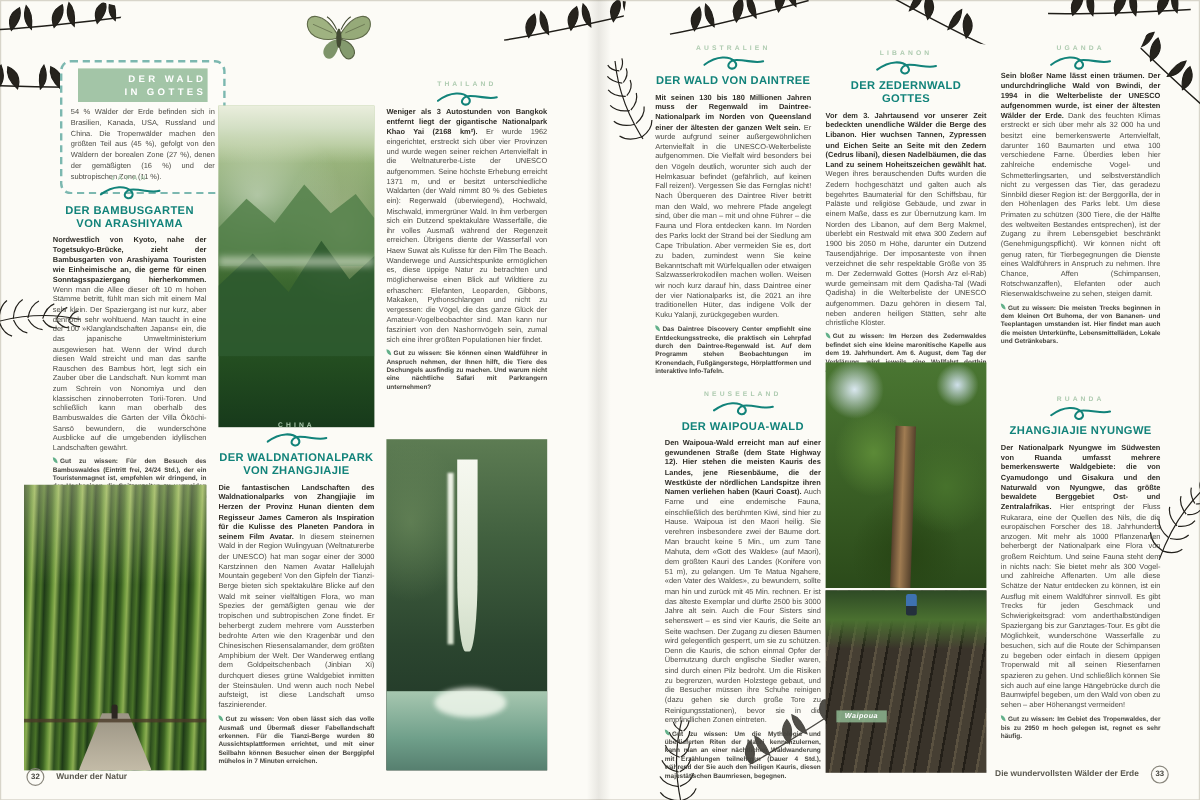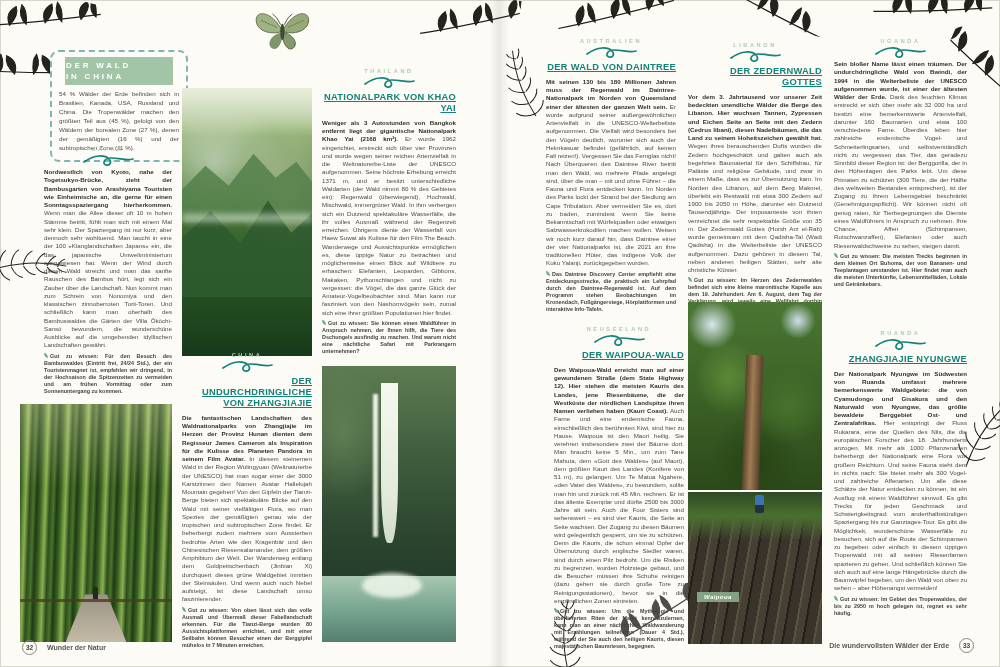--- a/index.html
+++ b/index.html
@@ -6,32 +6,32 @@
   #page{position:relative;width:1000px;height:667px;margin:0 auto;background:#fcfbf6;
         font-family:"Liberation Sans",sans-serif;overflow:hidden;
         box-shadow:inset 0 0 0 1px #d8d5ca;}
   .gutter{position:absolute;left:489px;top:0;width:20px;height:667px;
         background:linear-gradient(90deg,rgba(0,0,0,0) 0%,rgba(60,55,45,0.10) 50%,rgba(0,0,0,0) 100%);}
   
   .article{position:absolute;text-align:justify;}
   .country{display:block;text-align:center;font-size:5.6px;letter-spacing:2.6px;
         color:#aecbb0;font-weight:700;margin-bottom:1px;}
   .orn{display:block;margin:1px auto 0;}
-  .article h3{margin:2px 0 5px;text-align:right;font-size:9.3px;line-height:1.18;
-        color:#12837a;letter-spacing:0.3px;font-weight:700;text-decoration:underline;}
+  .article h3{margin:2px 0 5px;text-align:center;font-size:9.3px;line-height:1.18;
+        color:#12837a;letter-spacing:0.3px;font-weight:700;}
   .body{font-size:6.2px;line-height:1.33;color:#4c4b45;margin:0 0 3px;
         -webkit-hyphens:auto;hyphens:auto;}
   .body strong{color:#312f29;}
   .tip{font-size:5.4px;line-height:1.3;font-weight:700;color:#45443e;margin:0;}
   .leaf-marker{display:inline-block;width:4px;height:5px;background:#63b08a;
         border-radius:0 100% 0 100%;margin-right:2px;}
   
   .statsbox{position:absolute;left:50px;top:50px;width:120px;border:2px dashed #7cb8b0;
         border-radius:9px;padding:5px 7px 7px;background:#fdfcf8;}
-  .statsbox .plate{background:#a3c5a7;color:#fff;text-align:left;font-size:8px;
+  .statsbox .plate{background:#a3c5a7;color:#fff;text-align:right;font-size:8px;
         letter-spacing:2.8px;line-height:1.4;padding:3px 1px;margin:0 6px 5px;font-weight:700;}
   .statsbox .plate span{display:block;}
   .statsbox .txt{font-size:6.2px;line-height:1.45;color:#4c4b45;text-align:justify;}
   
   .photo{position:absolute;overflow:hidden;}
   .ph-bamboo{background:
      linear-gradient(180deg,rgba(255,246,205,0.30),rgba(255,246,205,0) 35%),
      repeating-linear-gradient(92deg,#1e3a17 0px,#3c6323 4px,#6b963c 7px,#8cae52 9px,#2c4d1e 13px,#4a7329 17px,#1e3a17 20px);}
   .ph-bamboo .walk{position:absolute;left:30%;bottom:0;width:40%;height:20%;
      background:linear-gradient(180deg,#9a9383,#c3bba7);clip-path:polygon(32% 0,68% 0,100% 100%,0 100%);}
@@ -159,30 +159,31 @@
   <svg class="deco" style="left:532px;top:598px;width:58px;height:74px;transform:rotate(-10deg)">
       <use href="#sym-fern"></use>
     </svg>
   <svg class="deco" style="left:598px;top:592px;width:96px;height:40px;transform:rotate(-12deg);opacity:.8">
       <use href="#sym-branch"></use>
     </svg>
 
   <div class="statsbox">
     <div class="plate">
       <span>DER WALD</span>
-      <span>IN CHINA</span>
+      <span>IN GOTTES</span>
     </div>
     <div class="txt">54 % Wälder der Erde befinden sich in Brasilien, Kanada, USA, Russland und China. Die Tropenwälder machen den größten Teil aus (45 %), gefolgt von den Wäldern der borealen Zone (27 %), denen der gemäßigten (16 %) und der subtropischen Zone (11 %).</div>
   </div>
 
   <div class="article" style="left:44px;top:146px;width:128px">
     <span class="country">JAPAN</span>
     <svg class="orn" width="51" height="15">
         <use href="#sym-squiggle"></use>
       </svg>
+    <h3>DER BAMBUSGARTEN VON ARASHIYAMA</h3>
     <p class="body"><strong>Nordwestlich von Kyoto, nahe der Togetsukyo-Brücke, zieht der Bambusgarten von Arashiyama Touristen wie Einheimische an, die gerne für einen Sonntagsspaziergang hierherkommen.</strong> <span>Wenn man die Allee dieser oft 10 m hohen Stämme betritt, fühlt man sich mit einem Mal sehr klein. Der Spaziergang ist nur kurz, aber dennoch sehr wohltuend. Man taucht in eine der 100 »Klanglandschaften Japans« ein, die das japanische Umweltministerium ausgewiesen hat. Wenn der Wind durch diesen Wald streicht und man das sanfte Rauschen des Bambus hört, legt sich ein Zauber über die Landschaft. Nun kommt man zum Schrein von Nonomiya und den klassischen zinnoberroten Torii-Toren. Und schließlich kann man oberhalb des Bambuswaldes die Gärten der Villa Ōkōchi-Sansō bewundern, die wunderschöne Ausblicke auf die umgebenden idyllischen Landschaften gewährt.</span></p>
     <p class="tip"><span class="leaf-marker"></span><span>Gut zu wissen: Für den Besuch des Bambuswaldes (Eintritt frei, 24/24 Std.), der ein Touristenmagnet ist, empfehlen wir dringend, in der Hochsaison die Spitzenzeiten zu vermeiden und am frühen Vormittag oder zum Sonnenuntergang zu kommen.</span></p>
   </div>
 
   <div class="photo ph-bamboo" style="left:20px;top:404px;width:152px;height:238px">
     <div class="walk"></div>
     <div class="fence"></div>
     <div class="person"></div>
   </div>
 
@@ -190,31 +191,30 @@
     <div class="ridge1"></div>
     <div class="ridge2"></div>
     <div class="mist"></div>
   </div>
 
   <div class="article" style="left:182px;top:352px;width:130px">
     <span class="country">CHINA</span>
     <svg class="orn" width="51" height="15">
         <use href="#sym-squiggle"></use>
       </svg>
-    <h3>DER UNDURCHDRINGLICHE VON ZHANGJIAJIE</h3>
+    <h3>DER WALDNATIONALPARK VON ZHANGJIAJIE</h3>
     <p class="body"><strong>Die fantastischen Landschaften des Waldnationalparks von Zhangjiajie im Herzen der Provinz Hunan dienten dem Regisseur James Cameron als Inspiration für die Kulisse des Planeten Pandora in seinem Film Avatar.</strong> <span>In diesem steinernen Wald in der Region Wulingyuan (Weltnaturerbe der UNESCO) hat man sogar einer der 3000 Karstzinnen den Namen Avatar Hallelujah Mountain gegeben! Von den Gipfeln der Tianzi-Berge bieten sich spektakuläre Blicke auf den Wald mit seiner vielfältigen Flora, wo man Spezies der gemäßigten genau wie der tropischen und subtropischen Zone findet. Er beherbergt zudem mehrere vom Aussterben bedrohte Arten wie den Kragenbär und den Chinesischen Riesensalamander, dem größten Amphibium der Welt. Der Wanderweg entlang dem Goldpeitschenbach (Jinbian Xi) durchquert dieses grüne Waldgebiet inmitten der Steinsäulen. Und wenn auch noch Nebel aufsteigt, ist diese Landschaft umso faszinierender.</span></p>
     <p class="tip"><span class="leaf-marker"></span><span>Gut zu wissen: Von oben lässt sich das volle Ausmaß und Übermaß dieser Fabellandschaft erkennen. Für die Tianzi-Berge wurden 80 Aussichtsplattformen errichtet, und mit einer Seilbahn können Besucher einen der Berggipfel mühelos in 7 Minuten erreichen.</span></p>
   </div>
 
   <div class="article" style="left:322px;top:68px;width:134px">
     <span class="country">THAILAND</span>
     <svg class="orn" width="51" height="15">
         <use href="#sym-squiggle"></use>
       </svg>
-    <h3>NATIONALPARK VON KHAO YAI</h3>
     <p class="body"><strong>Weniger als 3 Autostunden von Bangkok entfernt liegt der gigantische Nationalpark Khao Yai (2168 km²).</strong> <span>Er wurde 1962 eingerichtet, erstreckt sich über vier Provinzen und wurde wegen seiner reichen Artenvielfalt in die Weltnaturerbe-Liste der UNESCO aufgenommen. Seine höchste Erhebung erreicht 1371 m, und er besitzt unterschiedliche Waldarten (der Wald nimmt 80 % des Gebietes ein): Regenwald (überwiegend), Hochwald, Mischwald, immergrüner Wald. In ihm verbergen sich ein Dutzend spektakuläre Wasserfälle, die ihr volles Ausmaß während der Regenzeit erreichen. Übrigens diente der Wasserfall von Haew Suwat als Kulisse für den Film The Beach. Wanderwege und Aussichtspunkte ermöglichen es, diese üppige Natur zu betrachten und möglicherweise einen Blick auf Wildtiere zu erhaschen: Elefanten, Leoparden, Gibbons, Makaken, Pythonschlangen und nicht zu vergessen: die Vögel, die das ganze Glück der Amateur-Vogelbeobachter sind. Man kann nur fasziniert von den Nashornvögeln sein, zumal sich eine ihrer größten Populationen hier findet.</span></p>
     <p class="tip"><span class="leaf-marker"></span><span>Gut zu wissen: Sie können einen Waldführer in Anspruch nehmen, der Ihnen hilft, die Tiere des Dschungels ausfindig zu machen. Und warum nicht eine nächtliche Safari mit Parkrangern unternehmen?</span></p>
   </div>
 
   <div class="photo ph-waterfall" style="left:322px;top:366px;width:134px;height:276px">
     <div class="fall2"></div>
     <div class="fall"></div>
     <div class="pool"></div>
     <div class="foam"></div>
   </div>

